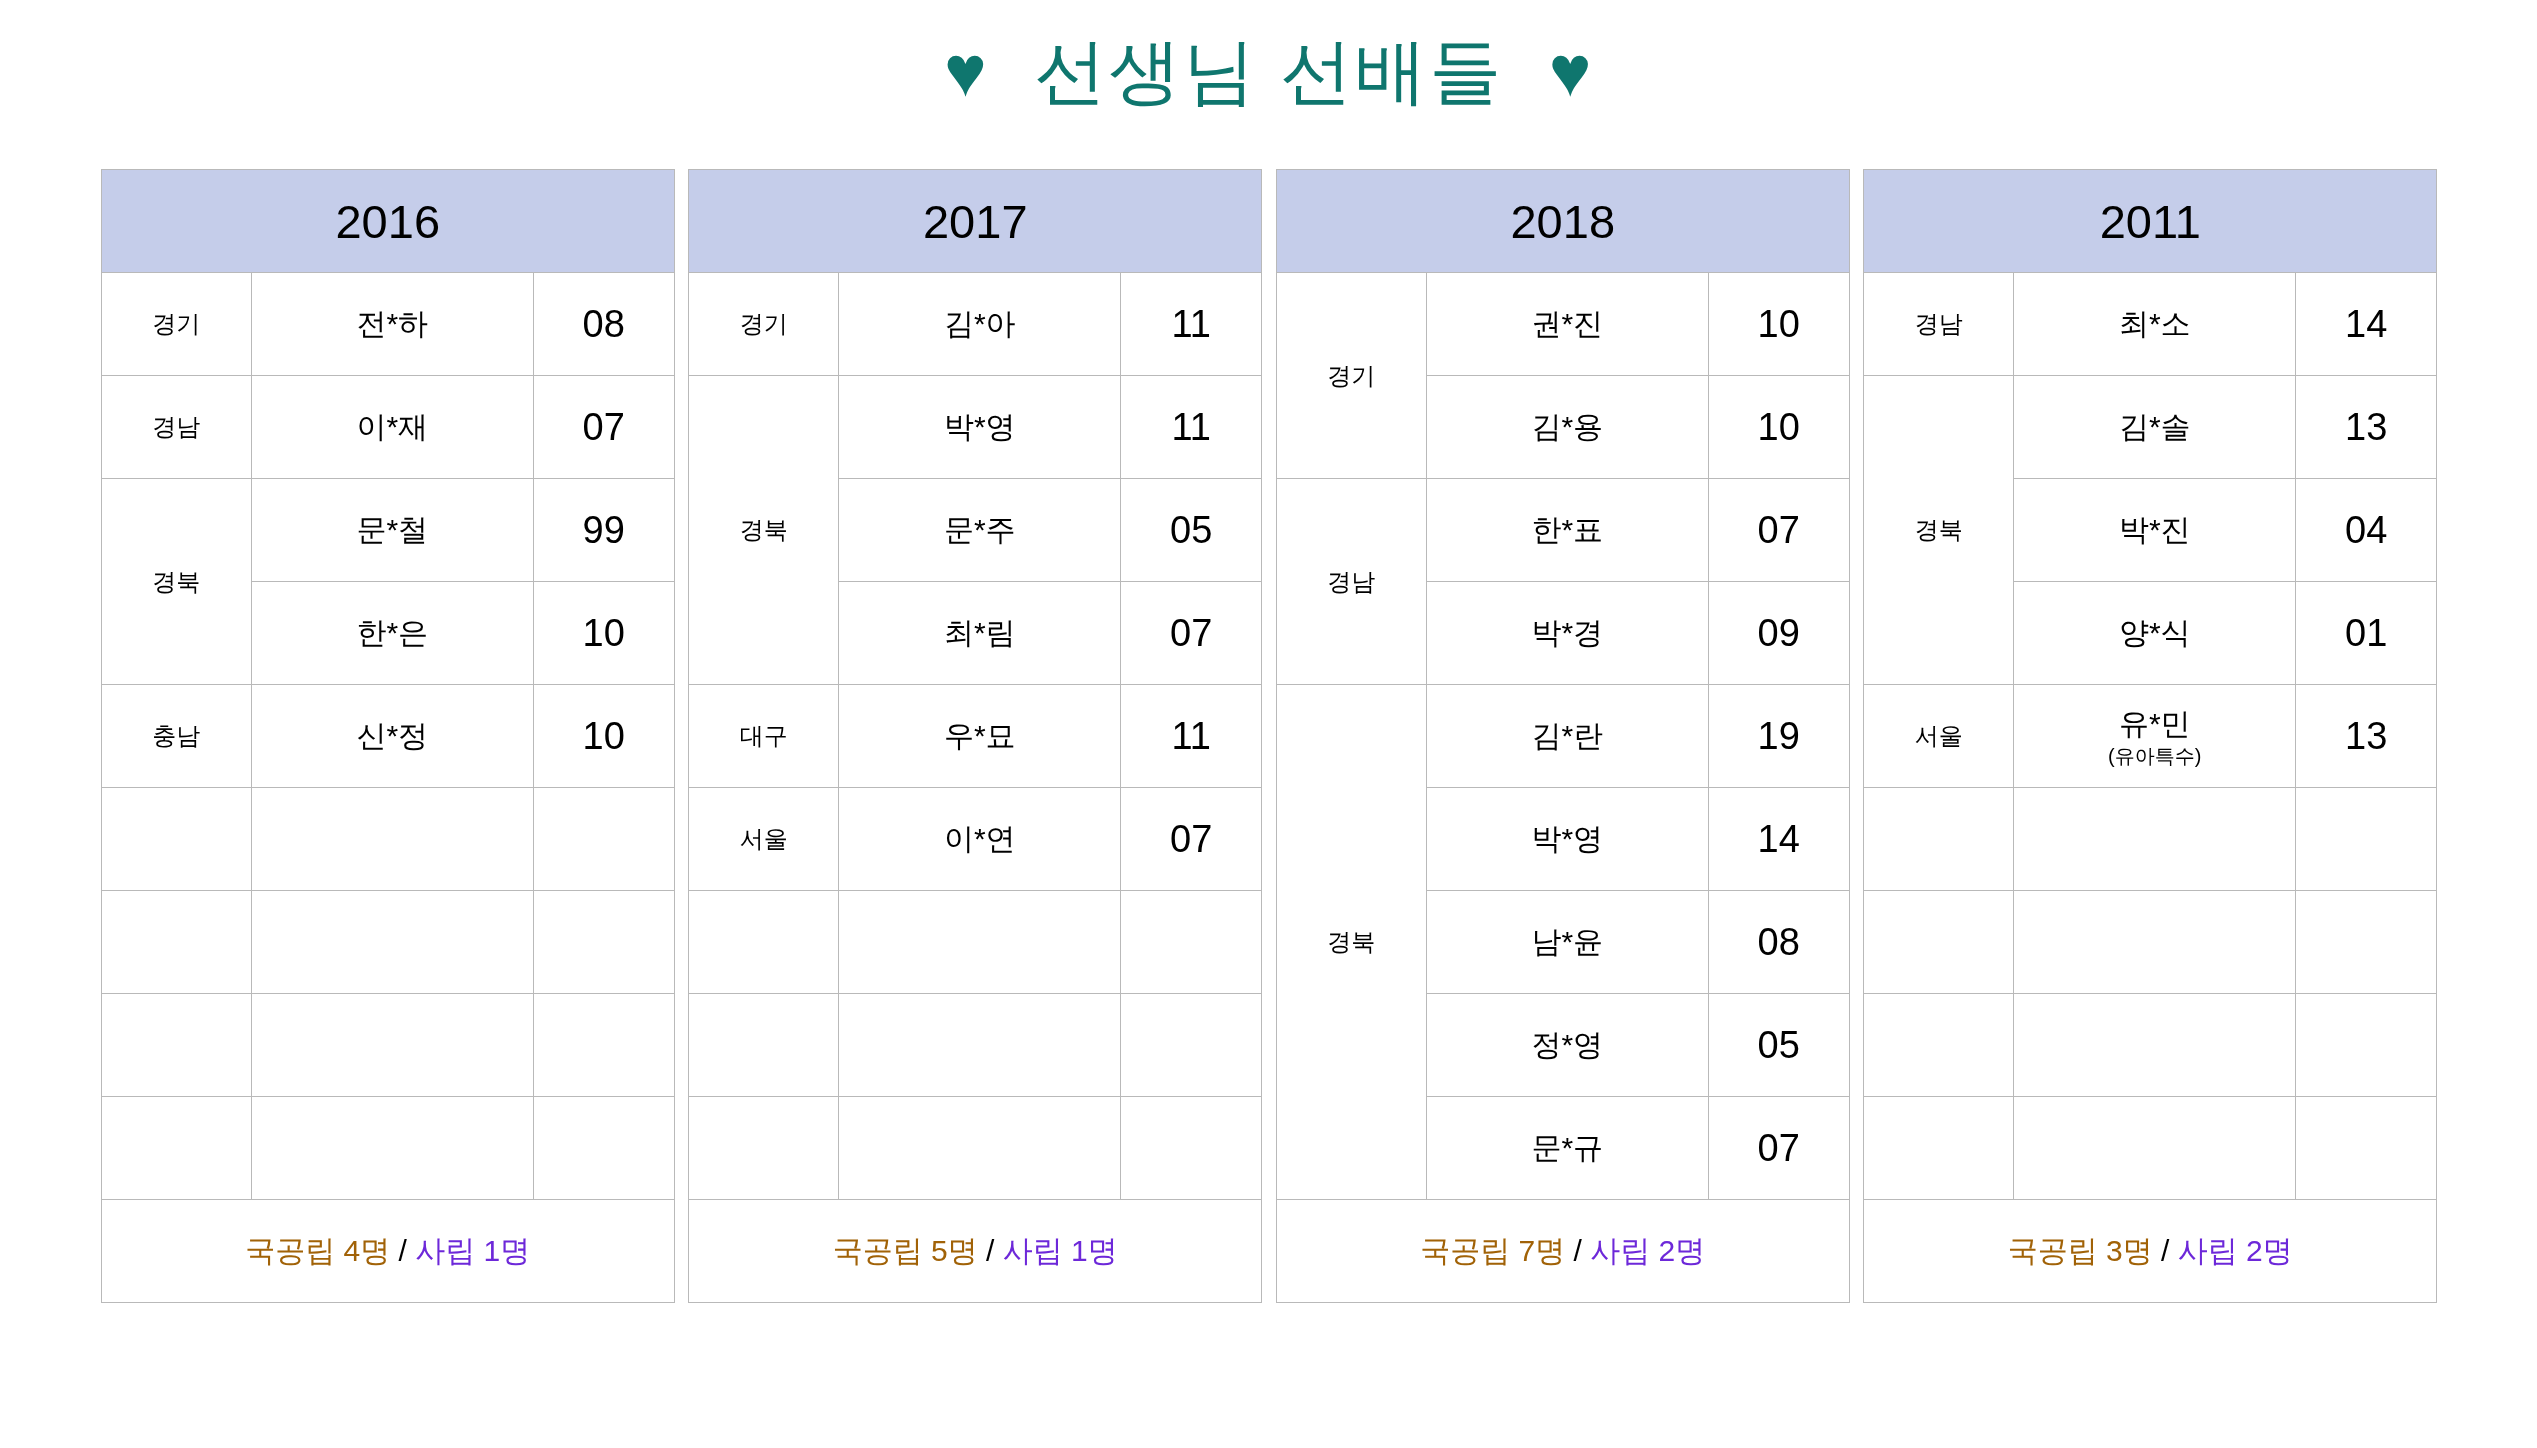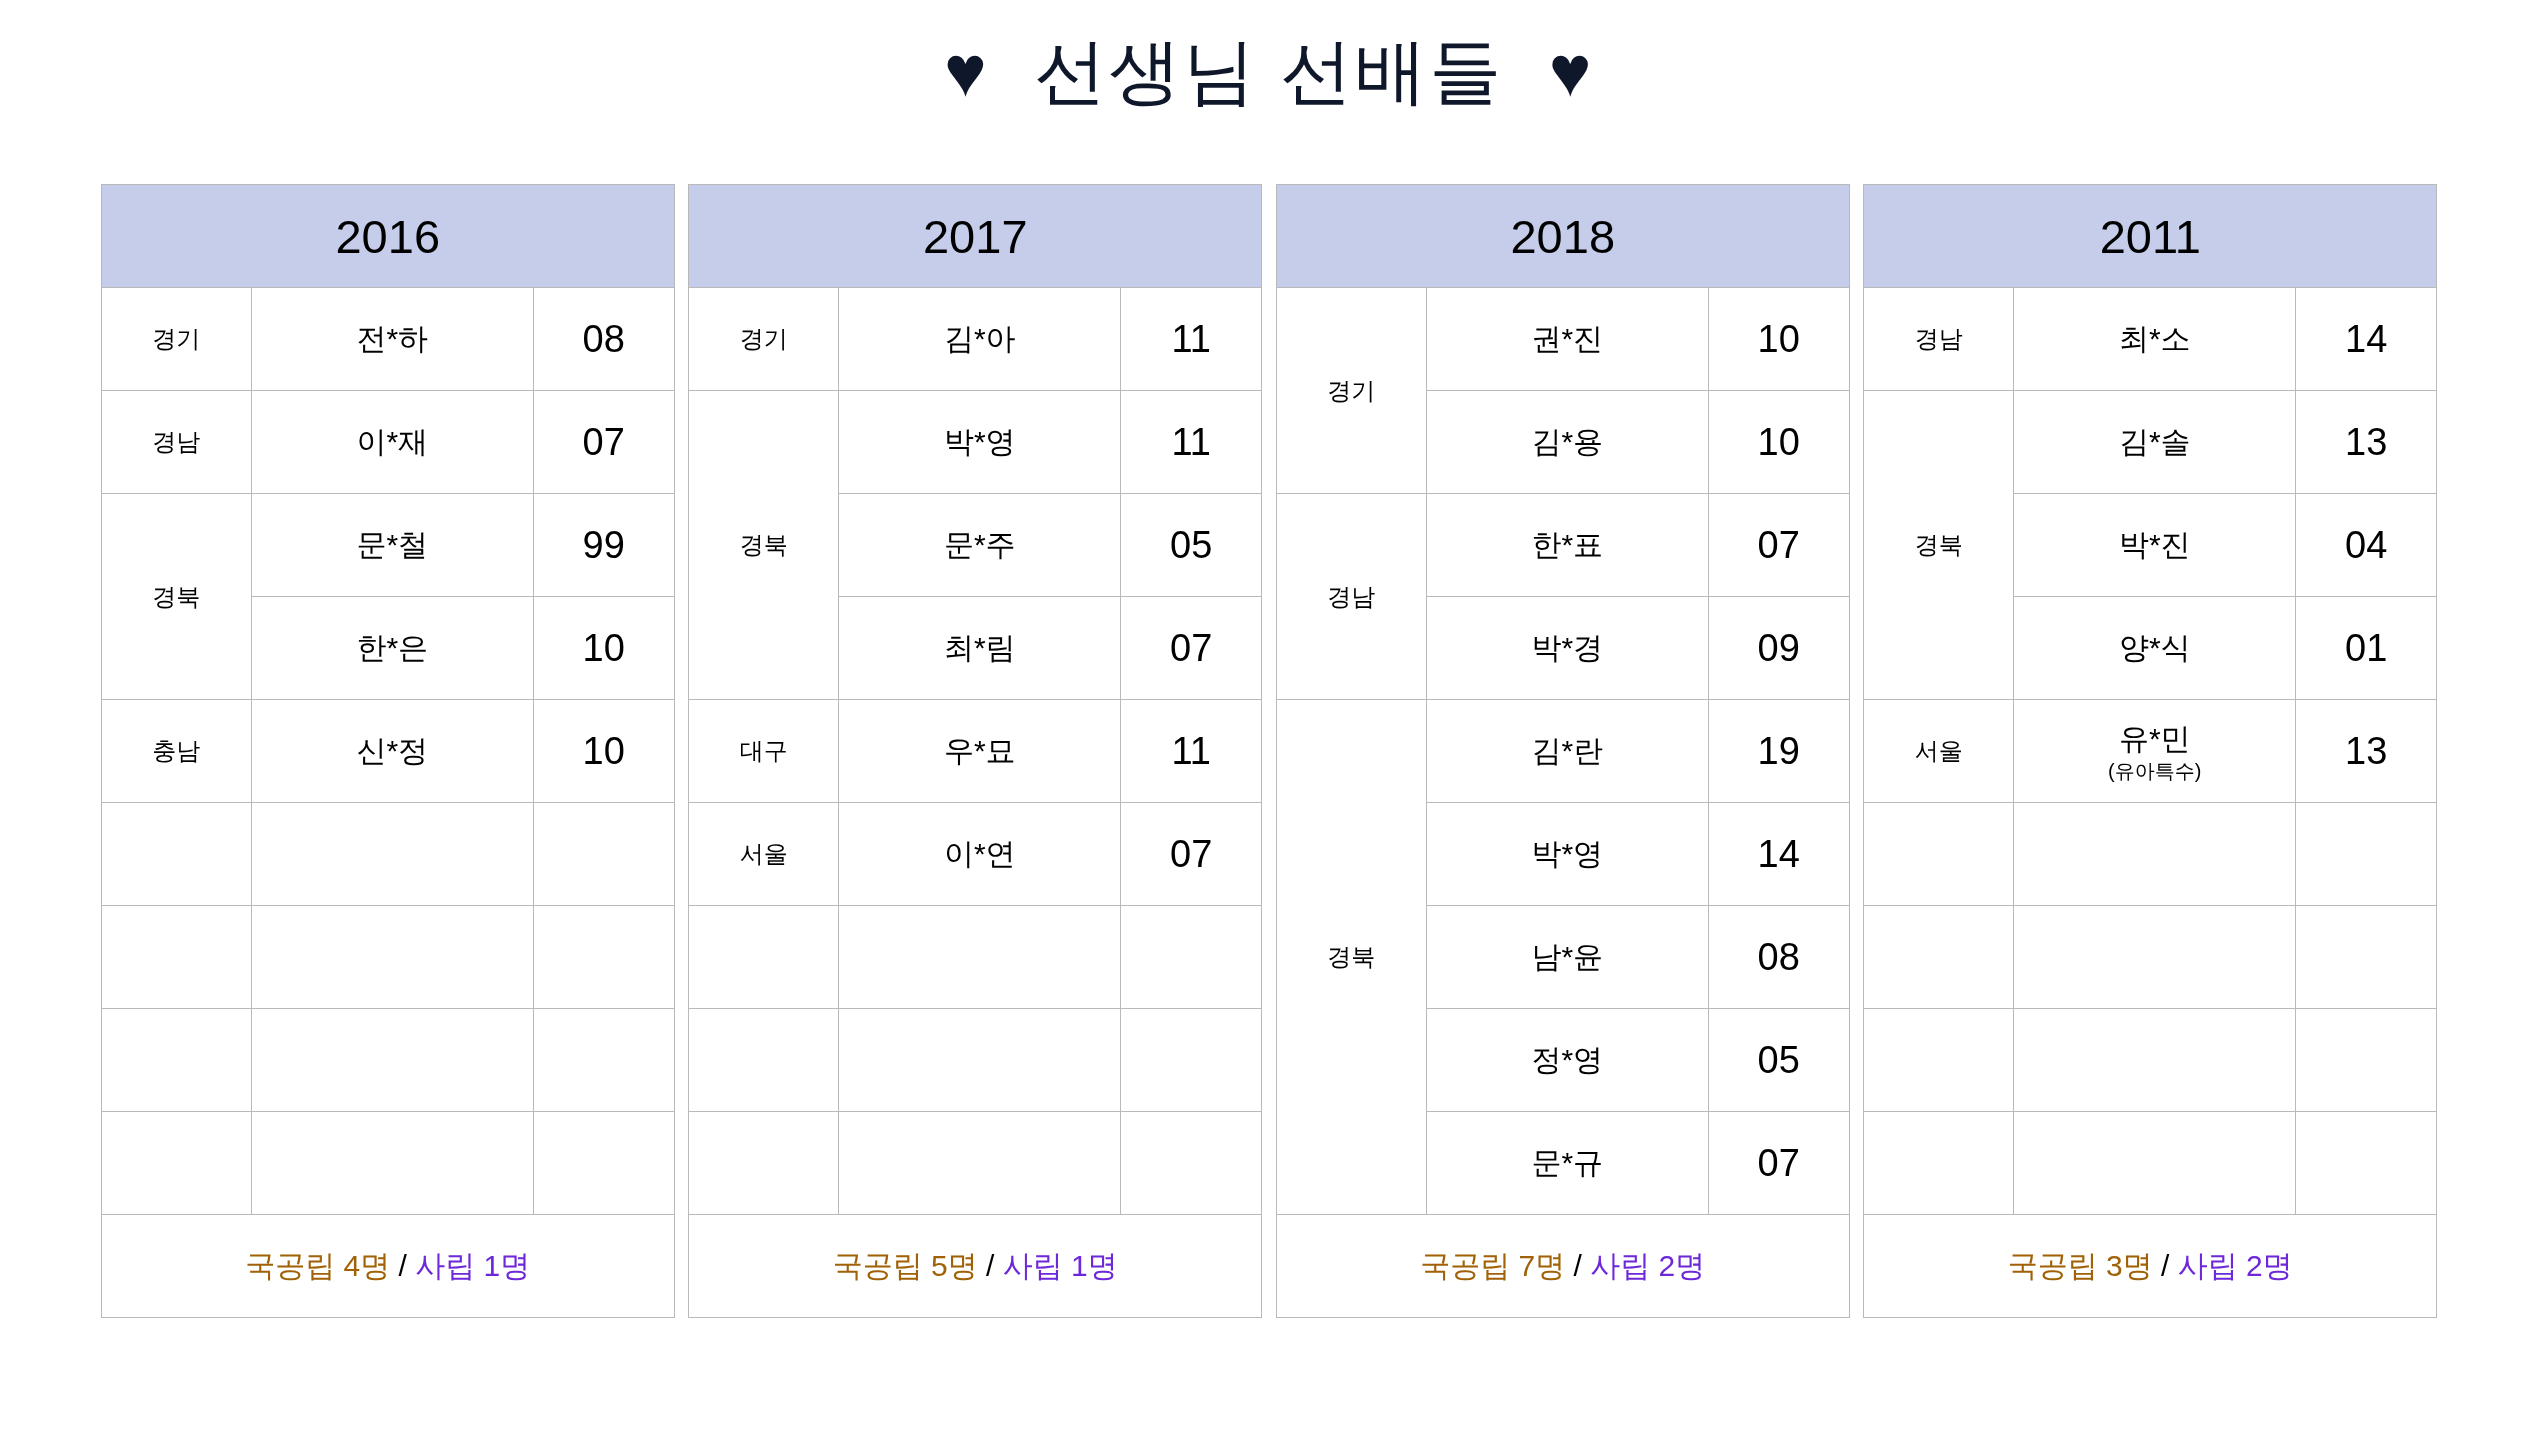--- a/index.html
+++ b/index.html
@@ -12,32 +12,32 @@
   #page {
     position: relative;
     width: 2538px;
     height: 1449px;
     background: #ffffff;
   }
   #title {
     text-align: center;
     font-size: 72px;
     font-weight: 400;
-    color: #0f172a;
+    color: #0f766e;
     letter-spacing: 2.5px;
     padding-top: 24.6px;
     line-height: 1.3;
     white-space: pre;
   }
   #tables-row {
     display: flex;
     justify-content: center;
     align-items: center;
     gap: 13.5px;
-    margin-top: 53px;
+    margin-top: 38px;
     padding: 13px 52px;
   }
   .year-table {
     border-collapse: collapse;
     table-layout: fixed;
     background: #ffffff;
   }
   .year-table td, .year-table th {
     border: 1.2px solid #b9b9b9;
     font-weight: 400;

